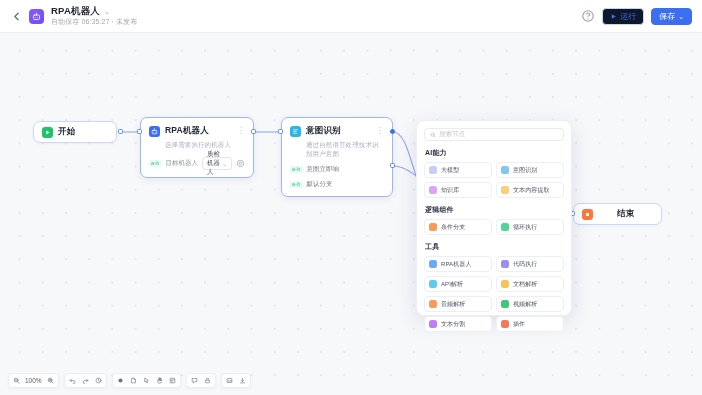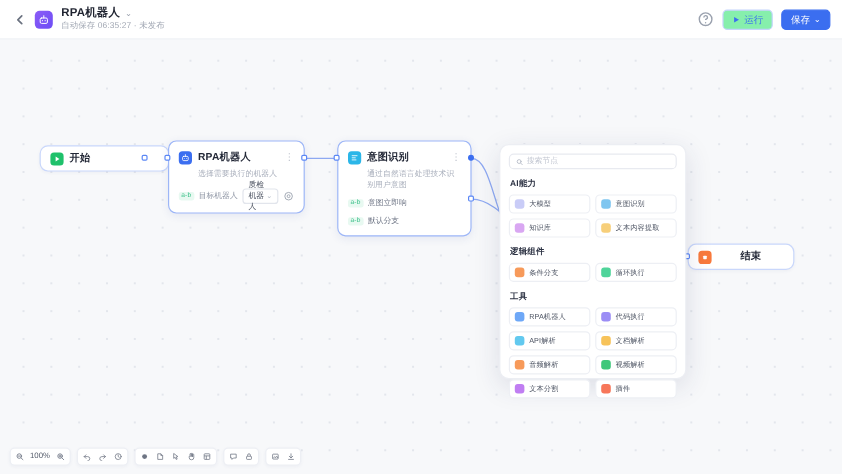--- a/index.html
+++ b/index.html
@@ -34,21 +34,21 @@
   .doc-sub { font-size:7px; color:#a2a8b4; margin-top:1.5px; letter-spacing:.1px; }
   .header-right { margin-left:auto; display:flex; align-items:center; gap:7px; }
   .icon-btn {
     width:14px; height:14px; border-radius:50%; display:flex; align-items:center; justify-content:center;
     color:#9aa1ae; cursor:pointer;
   }
   .btn {
     height:17px; border-radius:4px; display:flex; align-items:center; gap:3px;
     padding:0 7px; font-size:8px; cursor:pointer; white-space:nowrap;
   }
-  .btn-run { border:1px solid #c3d4fb; color:#3b6ef0; background:#86efac; }
+  .btn-run { border:1px solid #c3d4fb; color:#3b6ef0; background:#0f172a; }
   .btn-save { background:#3b6ef0; color:#fff; border:1px solid #3b6ef0; }
   .btn svg { width:7px; height:7px; }
 
   
   .canvas {
     position:absolute; left:0; top:33px; width:702px; height:362px;
     background-color:#f7f8fa;
     background-image:radial-gradient(circle, #e3e6ec 0.9px, transparent 1px);
     background-size:23.2px 23.2px; background-position:8px 6px;
     overflow:hidden;
@@ -189,21 +189,21 @@
 
       <path d="M121,99 L140,99" stroke="#8ea9f2" stroke-width="1.1" fill="none"></path>
 
       <path d="M254,99 L281,99" stroke="#8ea9f2" stroke-width="1.1" fill="none"></path>
 
       <path d="M393,99 C410,99 412,150 426,160 C450,178 540,181 572,181" stroke="#8ea9f2" stroke-width="1.1" fill="none"></path>
 
       <path d="M393,133 C420,133 440,178 470,181 C510,184 545,181 572,181" stroke="#8ea9f2" stroke-width="1.1" fill="none"></path>
     </svg>
 
-    <div class="node node-plain" style="left:33px; top:88px; width:108px;">
+    <div class="node node-plain" style="left:33px; top:88px; width:84px;">
       <span class="node-ico ico-green">
         <svg viewBox="0 0 24 24" fill="#fff">
             <polygon points="8 5 19 12 8 19"></polygon>
           </svg>
       </span>
       <span class="node-title">开始</span>
     </div>
     <div class="port" style="left:118px; top:96px;"></div>
 
     <div class="node node-card" style="left:140px; top:84px; width:114px;">

